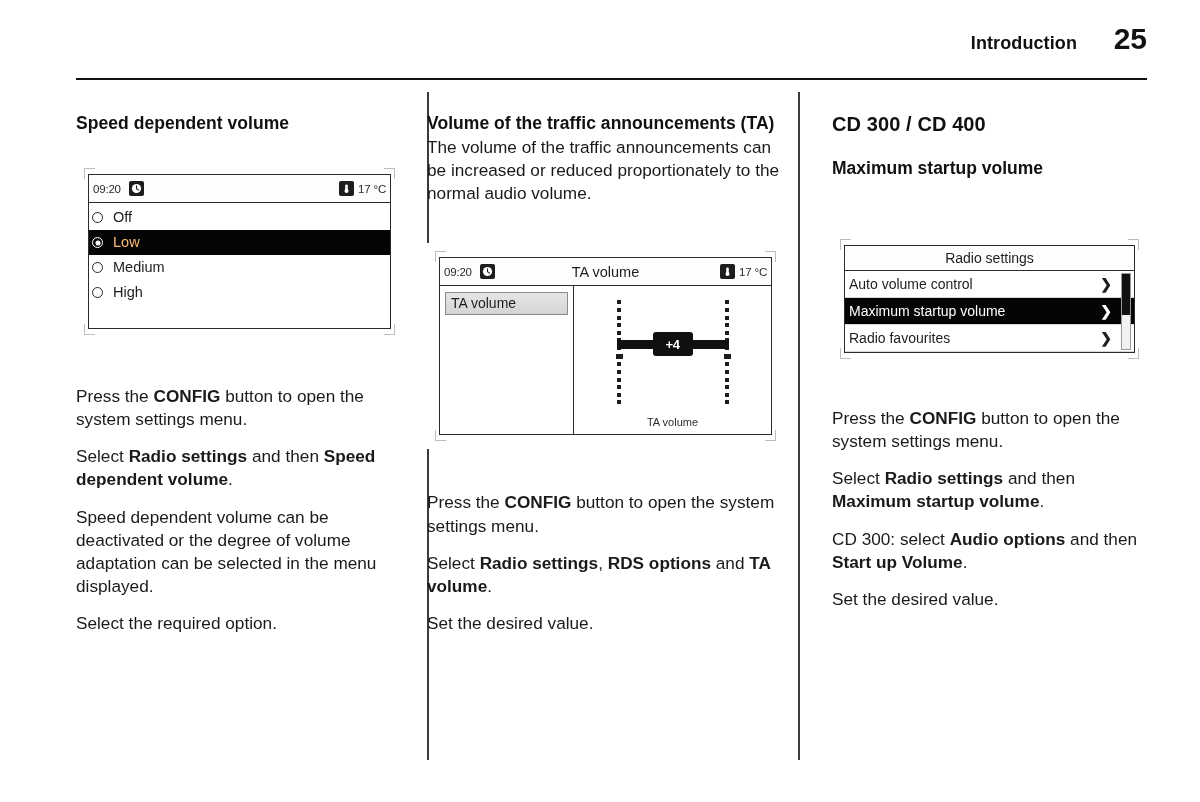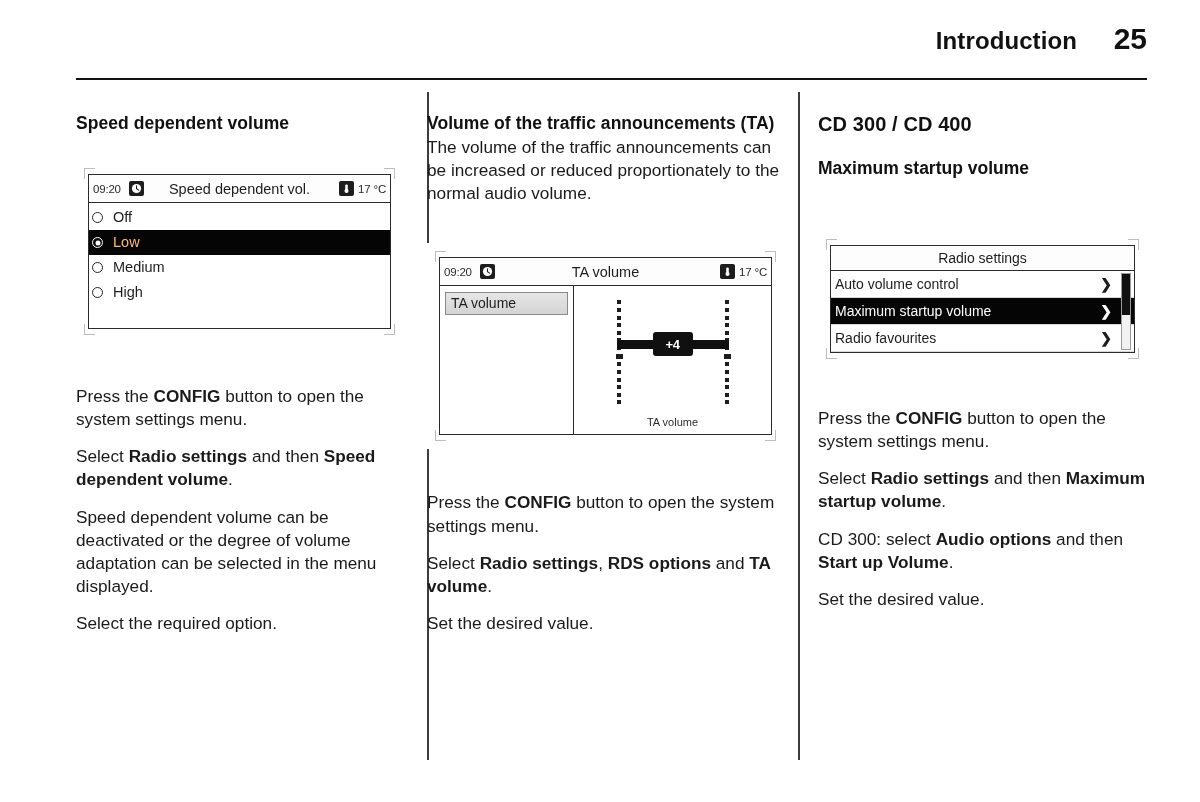--- a/index.html
+++ b/index.html
@@ -12,41 +12,41 @@
   }
   .page { position: relative; width: 1200px; height: 802px; }
 
   
   .page-header {
     position: absolute; left: 76px; top: 22px; width: 1071px;
     display: flex; align-items: baseline; justify-content: flex-end;
     gap: 34px;
   }
   .header-title {
-    font-size: 24px; font-weight: 700; letter-spacing: .1px; color: #111;
+    font-size: 18px; font-weight: 700; letter-spacing: .1px; color: #111;
   }
   .header-pageno {
     font-size: 30px; font-weight: 700; color: #111;
     min-width: 36px; text-align: right;
   }
   .header-rule {
     position: absolute; left: 76px; top: 78px; width: 1071px; height: 2.4px;
     background: #111;
   }
 
   
   .columns {
     position: absolute; left: 76px; top: 92px;
     width: 1071px; height: 672px;
     display: flex;
   }
   .col { position: relative; margin-top: 20px; }
   .col-1 { width: 351px; padding-right: 24px; }
   .col-2 { width: 371px; padding-right: 14px; }
-  .col-3 { width: 349px; padding-left: 20px; }
+  .col-3 { width: 349px; padding-left: 34px; }
 
   .divider {
     position: absolute; top: 0; width: 1.6px; height: 668px;
     background: #3c3c3c;
   }
   .divider-1 { left: 351px; }
   .divider-2 { left: 722px; }
 
   
   h2.section-heading {
@@ -234,21 +234,20 @@
           <div class="screen-statusbar">
             <div class="status-left">
               <span class="status-time">09:20</span>
               <span class="icon-box">
                 <svg width="11" height="11" viewBox="0 0 12 12">
                   <circle cx="6" cy="6" r="5" fill="#fff"></circle>
                   <path d="M6 3v3.3l2.4 1.5" stroke="#1d1d1d" stroke-width="1.1" fill="none" stroke-linecap="round"></path>
                 </svg>
               </span>
             </div>
-            <div class="status-center">Speed dependent vol.</div>
             <div class="status-right">
               <span class="icon-box">
                 <svg width="11" height="11" viewBox="0 0 12 12">
                   <rect x="4.6" y="1.5" width="2.8" height="6" rx="1.3" fill="#fff"></rect>
                   <circle cx="6" cy="8.6" r="2.2" fill="#fff"></circle>
                 </svg>
               </span>
               <span class="status-temp">17 °C</span>
             </div>
           </div>

